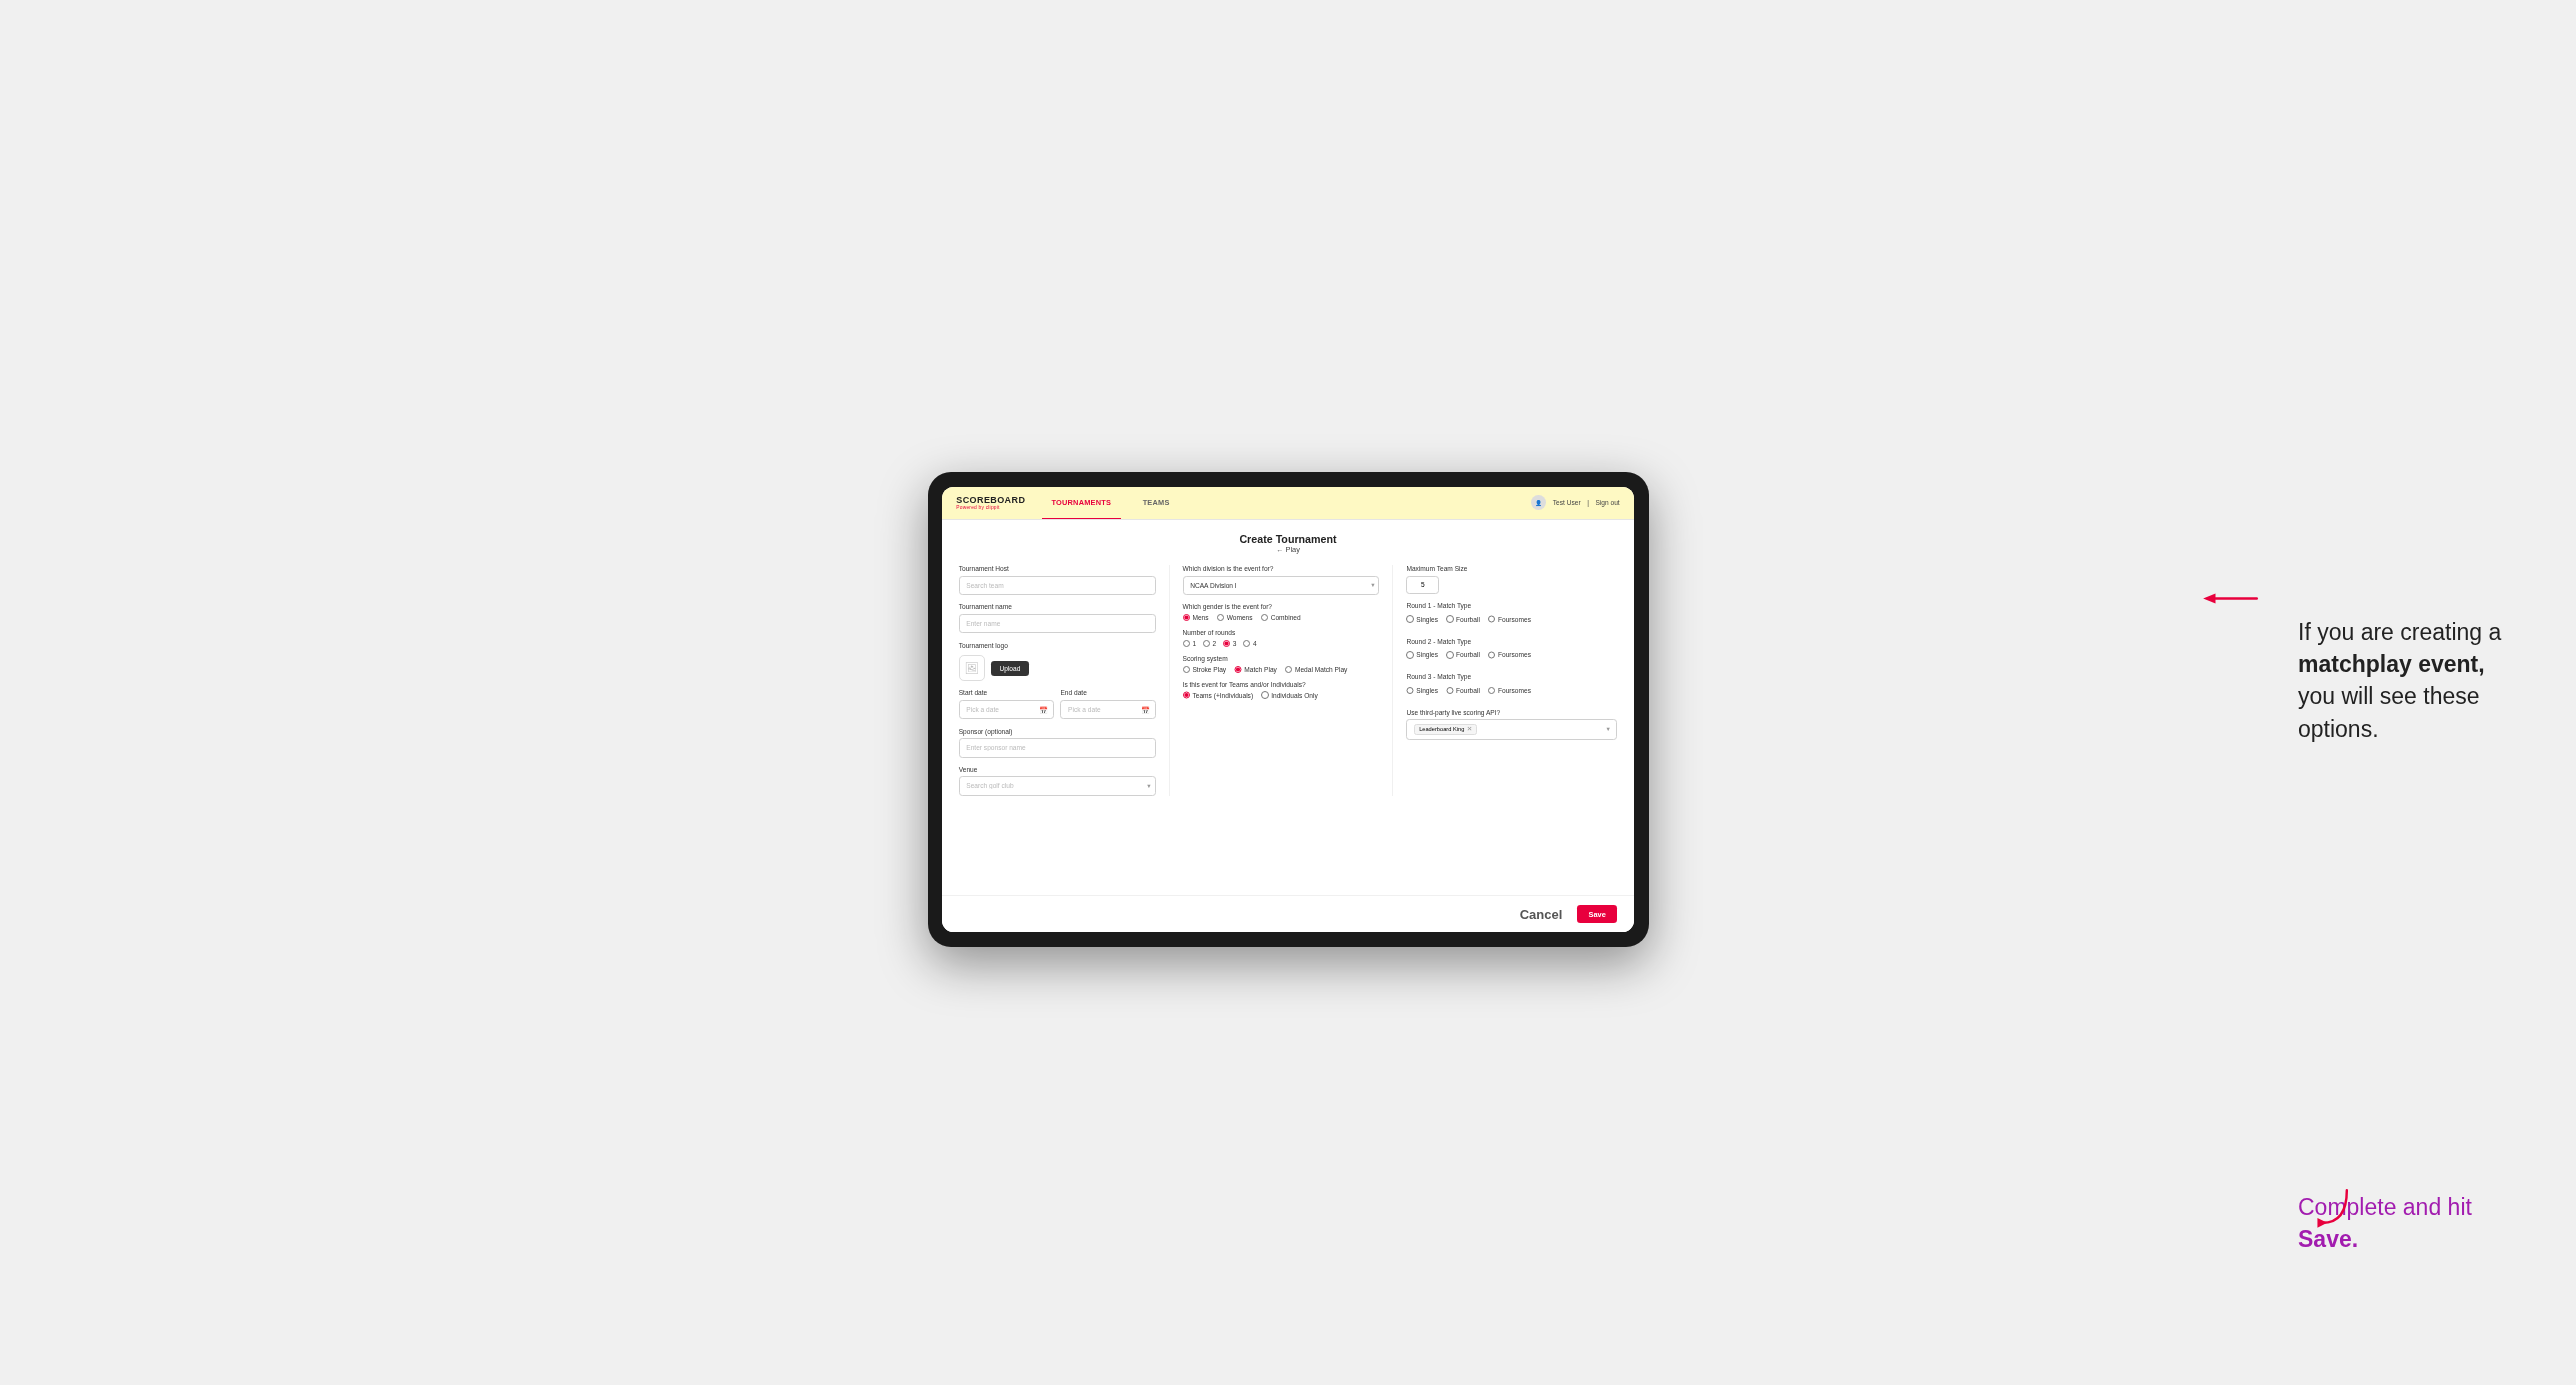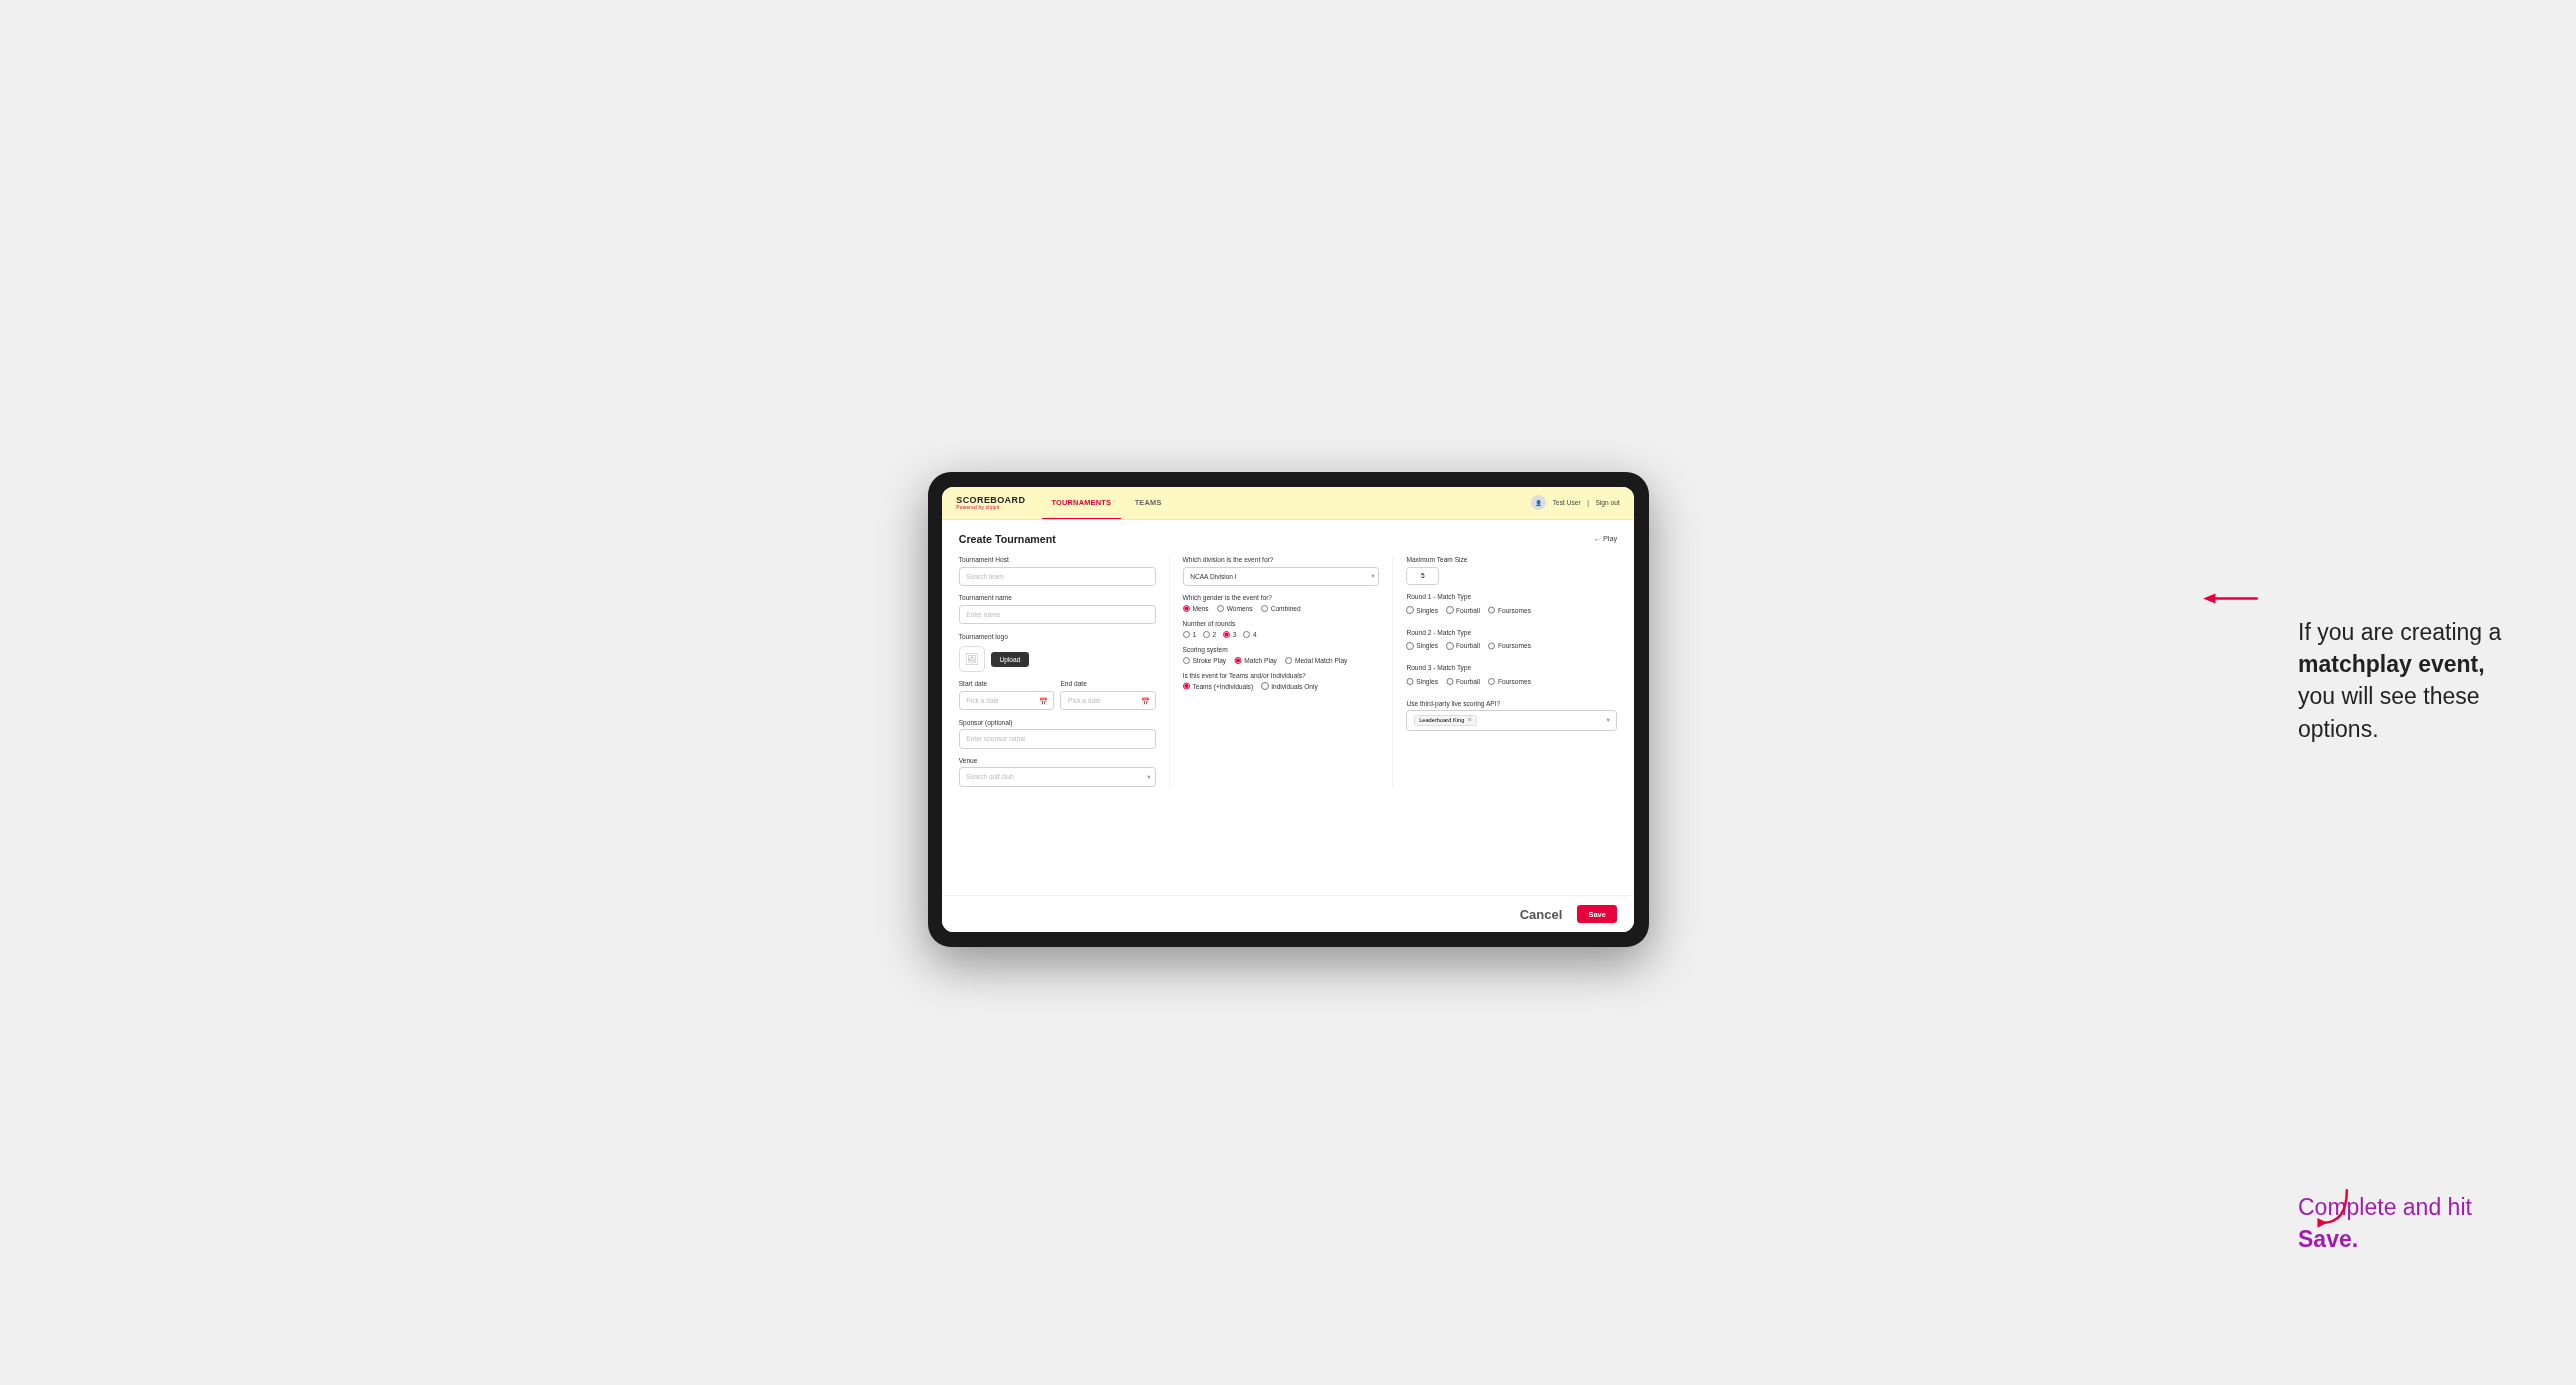--- a/index.html
+++ b/index.html
@@ -63,21 +63,21 @@
     }
 
     .nav-logo-sub {
       font-size: 4.9px;
       color: #e8003d;
       letter-spacing: 0.2px;
     }
 
     .nav-tabs {
       display: flex;
-      gap: 4px;
+      gap: 12px;
       flex: 1;
     }
 
     .nav-tab {
       padding: 0 9.8px;
       height: 33px;
       display: flex;
       align-items: center;
       font-size: 7.4px;
       font-weight: 600;
@@ -125,20 +125,21 @@
       padding: 13px 16.4px;
       background: #fff;
     }
 
     
     .page-header {
       display: flex;
       justify-content: space-between;
       align-items: center;
       margin-bottom: 11.5px;
+      flex-direction: column;
     }
 
     .page-title {
       font-size: 10.7px;
       font-weight: 600;
       color: #222;
     }
 
     .back-link {
       font-size: 7.4px;

